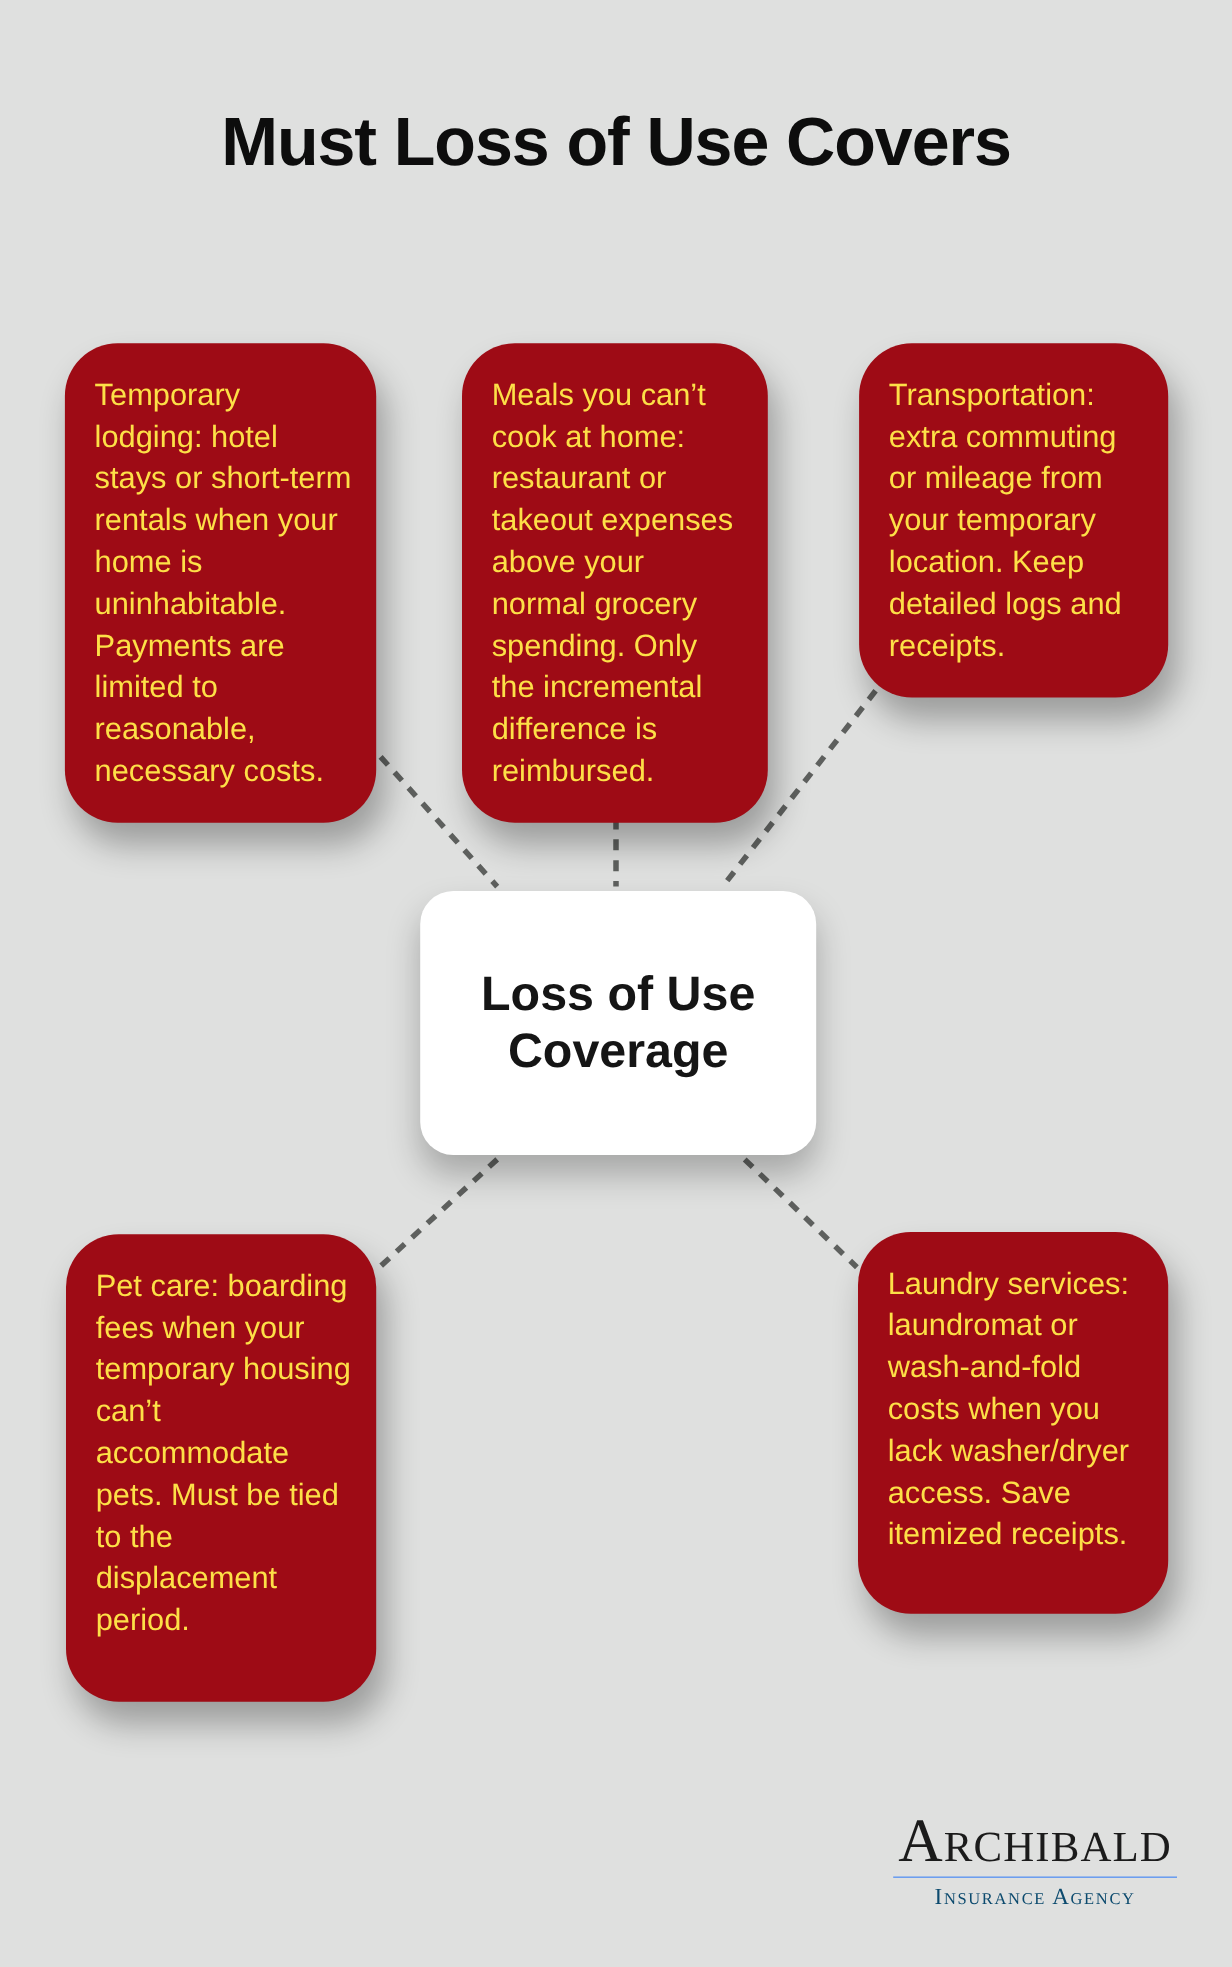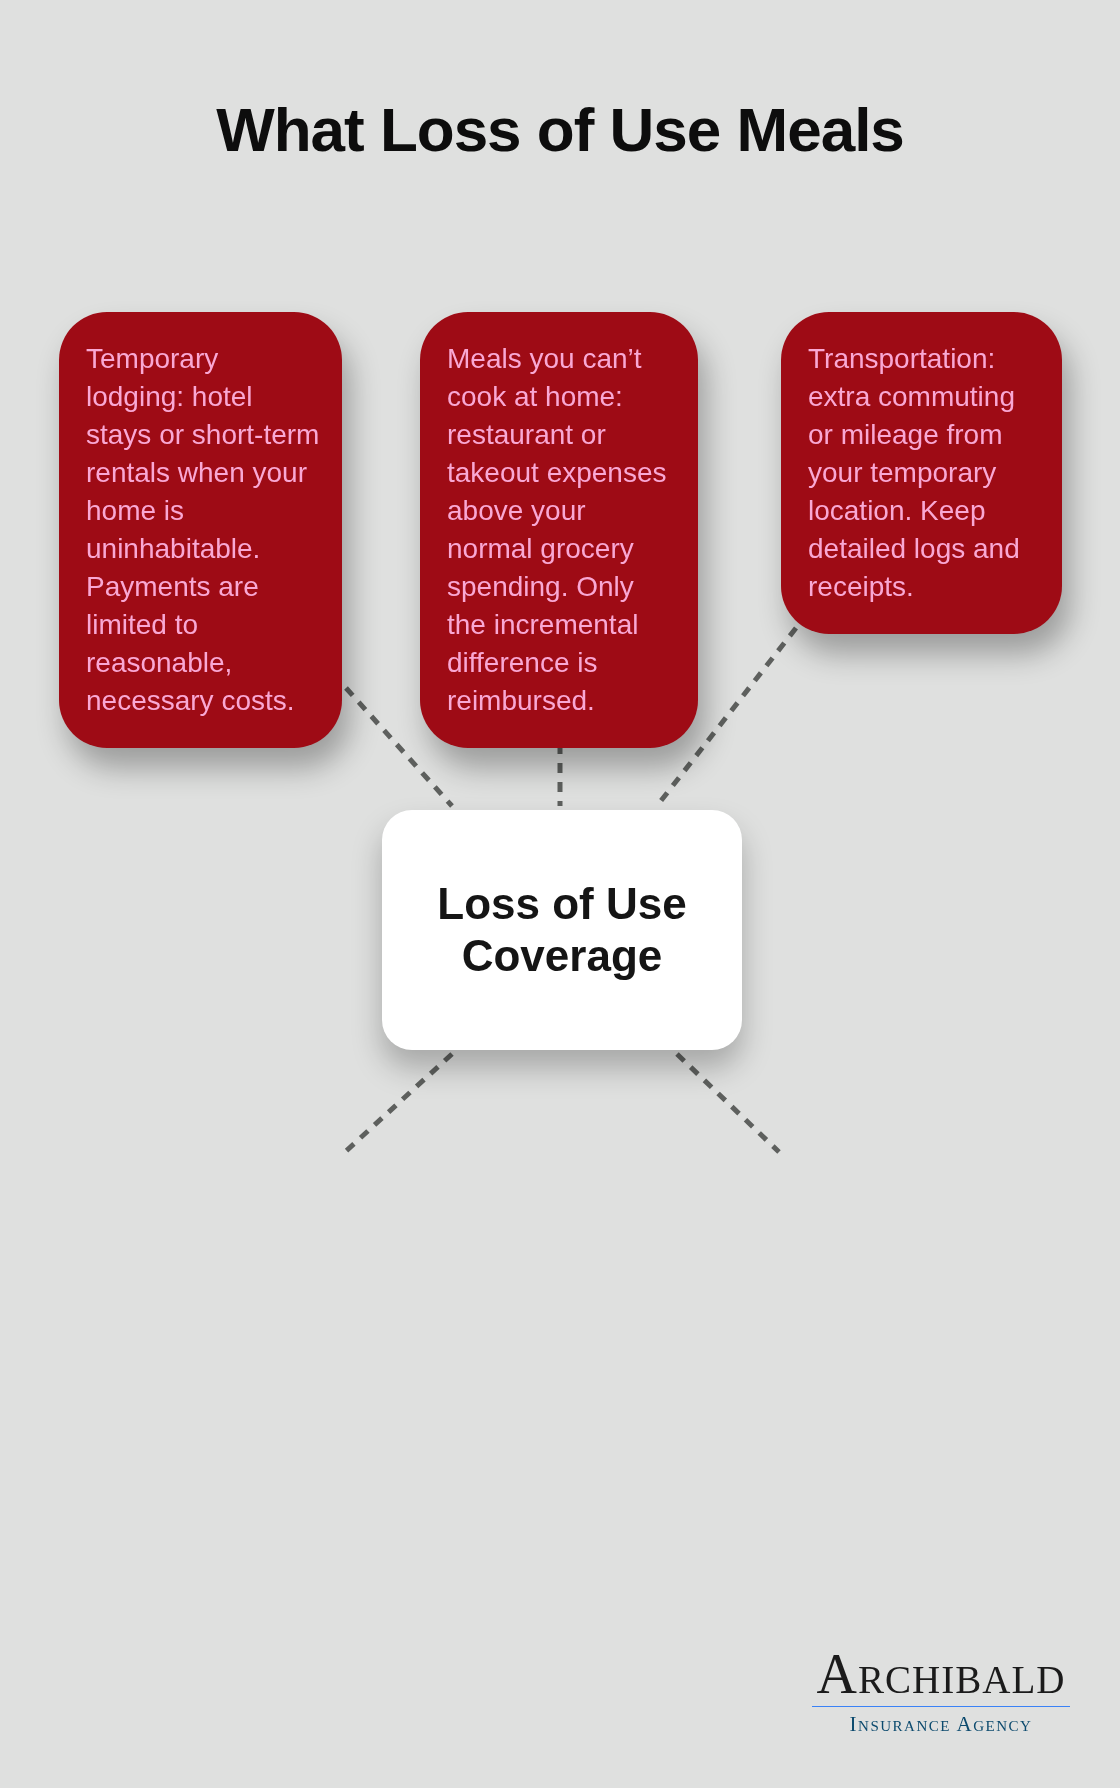--- a/index.html
+++ b/index.html
@@ -20,21 +20,21 @@
     color:#0d0d0d;
     margin:0;
   }
   .connector-layer{
     position:absolute;left:0;top:0;width:1120px;height:1788px;
   }
   .node{
     position:absolute;
     box-sizing:border-box;
     background:#9E0B15;
-    color:#f9a8d4;
+    color:#fde047;
     border-radius:48px;
     padding:28px 22px 28px 27px;
     font-size:28px;
     line-height:38px;
     box-shadow:8px 20px 30px rgba(0,0,0,0.30);
   }
   .node-lodging       {left:59px;  top:312px; width:283px; min-height:428px;}
   .node-meals         {left:420px; top:312px; width:278px; min-height:426px;}
   .node-transportation{left:781px; top:312px; width:281px; min-height:310px;}
   .node-pet-care      {left:60px;  top:1122px;width:282px; min-height:425px;}
@@ -74,21 +74,21 @@
     font-variant:small-caps;
     letter-spacing:1.5px;
     color:#0c4a6e;
   }
 </style>
 </head>
 <body>
 
 <div class="canvas">
 
-  <h1 class="page-title">What Loss of Use Meals</h1>
+  <h1 class="page-title">Must Loss of Use Covers</h1>
 
   <svg class="connector-layer" viewBox="0 0 1120 1788" width="1120" height="1788">
     <g stroke="#5E605E" stroke-width="5" stroke-dasharray="10 9" fill="none">
       <line x1="346" y1="688" x2="452" y2="806"></line>
       <line x1="560" y1="744" x2="560" y2="806"></line>
       <line x1="796" y1="628" x2="660" y2="802"></line>
       <line x1="452" y1="1054" x2="345" y2="1152"></line>
       <line x1="677" y1="1054" x2="779" y2="1152"></line>
     </g>
   </svg>
@@ -102,20 +102,26 @@
   </div>
 
   <div class="node node-transportation">
     <span>Transportation: extra commuting or mileage from your temporary location. Keep detailed logs and receipts.</span>
   </div>
 
   <div class="center-node">
     <span>Loss of Use Coverage</span>
   </div>
 
+  <div class="node node-pet-care">
+    <span>Pet care: boarding fees when your temporary housing can’t accommodate pets. Must be tied to the displacement period.</span>
+  </div>
 
+  <div class="node node-laundry">
+    <span>Laundry services: laundromat or wash-and-fold costs when you lack washer/dryer access. Save itemized receipts.</span>
+  </div>
 
   <div class="logo">
     <span class="logo-name">Archibald</span>
     <div class="logo-subtitle">Insurance Agency</div>
   </div>
 
 </div>
 
 </body></html>

